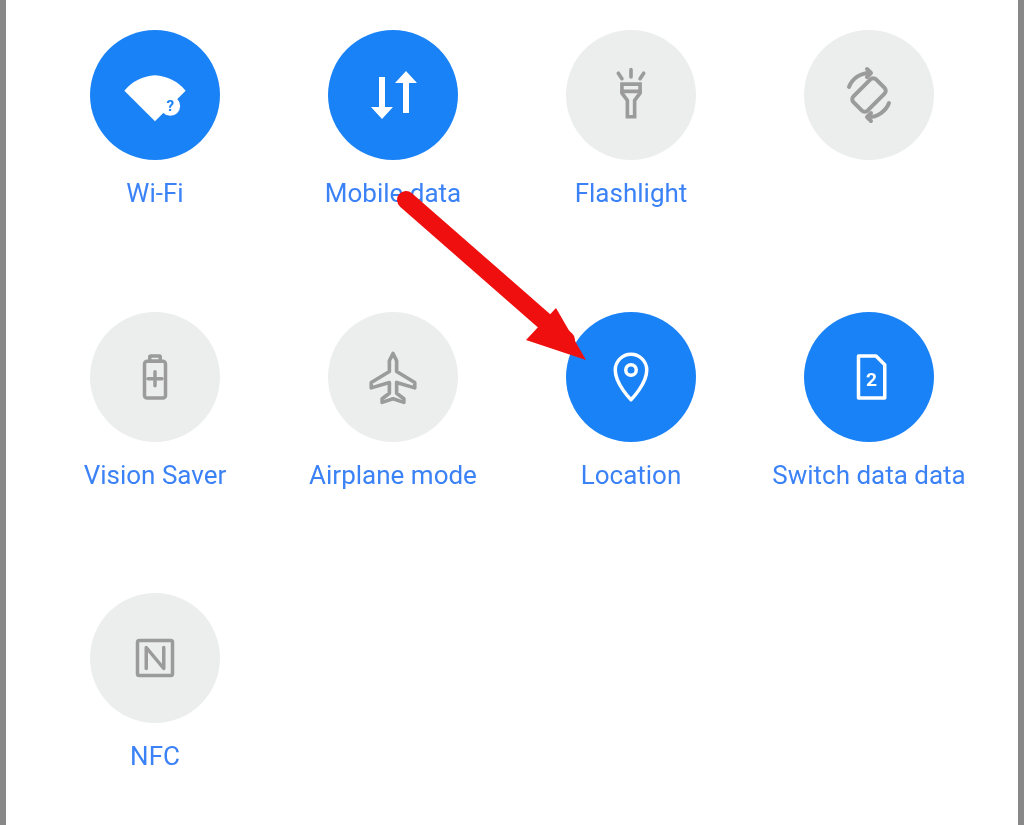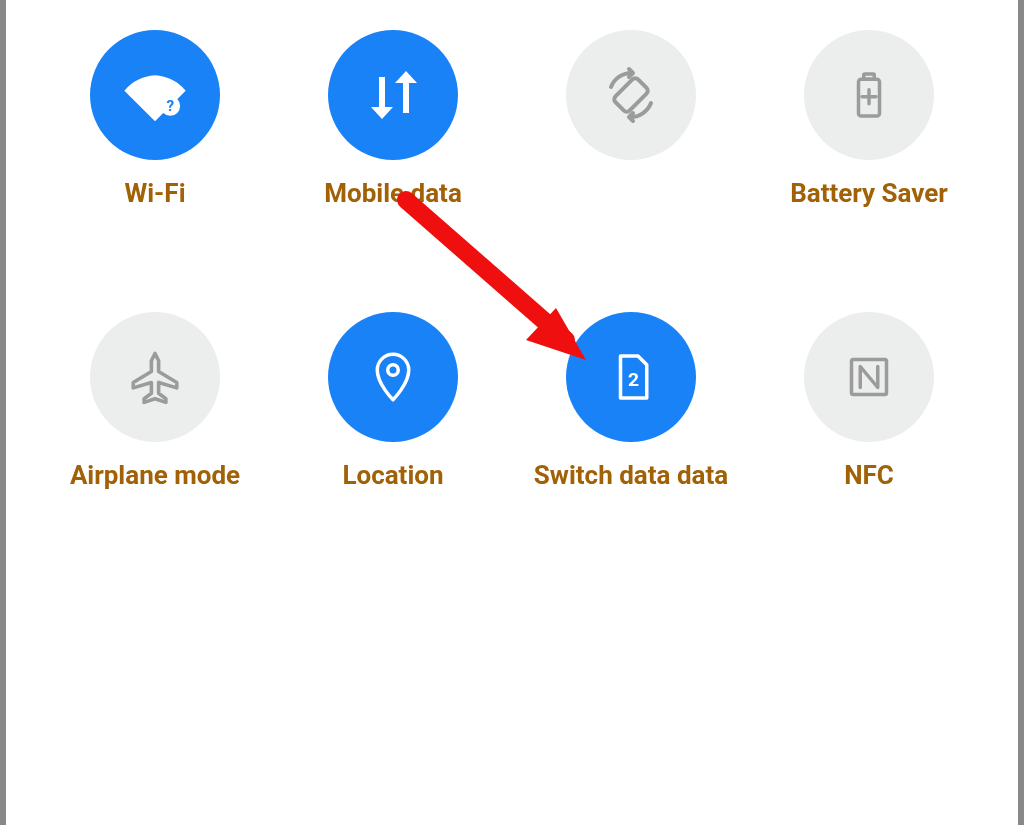--- a/index.html
+++ b/index.html
@@ -38,24 +38,23 @@
     display: flex;
     align-items: center;
     justify-content: center;
     margin-bottom: 18px;
   }
   .iconwrap.active { background: #1a82f7; }
   .iconwrap.inactive { background: #eceded; }
   .iconwrap svg { display: block; }
   .tile-label {
     font-size: 26px;
-    color: #a16207;
+    color: #3b82f6;
     text-align: center;
     white-space: nowrap;
-    font-weight: bold;
   }
   .arrow {
     position: absolute;
     pointer-events: none;
   }
 </style>
 </head>
 <body>
 
 <div class="panel">
@@ -76,20 +75,32 @@
       <div class="iconwrap active">
         <svg width="64" height="64" viewBox="0 0 64 64" fill="#fff">
           <path d="M22 14 L22 44 L14 44 L25 56 L36 44 L28 44 L28 14 Z" transform="translate(-4,0)"></path>
           <path d="M42 50 L42 20 L34 20 L45 8 L56 20 L48 20 L48 50 Z" transform="translate(0,0)"></path>
         </svg>
       </div>
       <div class="tile-label">Mobile data</div>
     </div>
 
 
+    <div class="tile">
+      <div class="iconwrap inactive">
+        <svg width="58" height="58" viewBox="0 0 64 64" fill="none" stroke="#9b9b9b" stroke-width="4" stroke-linecap="round">
+          <line x1="32" y1="4" x2="32" y2="12"></line>
+          <line x1="18" y1="8" x2="22" y2="14"></line>
+          <line x1="46" y1="8" x2="42" y2="14"></line>
+          <path d="M22 20 L42 20 L42 30 L36 38 L36 56 L28 56 L28 38 L22 30 Z"></path>
+          <line x1="22" y1="28" x2="42" y2="28"></line>
+        </svg>
+      </div>
+      <div class="tile-label">Flashlight</div>
+    </div>
 
     <div class="tile">
       <div class="iconwrap inactive">
         <svg width="64" height="64" viewBox="0 0 64 64" fill="none" stroke="#9b9b9b" stroke-width="4" stroke-linejoin="round" stroke-linecap="round">
           <rect x="22" y="16" width="20" height="32" rx="4" transform="rotate(45 32 32)"></rect>
           <path d="M12 24 A22 22 0 0 1 32 10"></path>
           <polyline points="30,6 34,10 30,14"></polyline>
           <path d="M52 40 A22 22 0 0 1 32 54"></path>
           <polyline points="34,58 30,54 34,50"></polyline>
         </svg>
@@ -98,21 +109,21 @@
 
     <div class="tile">
       <div class="iconwrap inactive">
         <svg width="56" height="56" viewBox="0 0 64 64" fill="none" stroke="#9b9b9b" stroke-width="4" stroke-linejoin="round" stroke-linecap="round">
           <rect x="20" y="14" width="24" height="42" rx="3"></rect>
           <rect x="26" y="8" width="12" height="6" rx="1"></rect>
           <line x1="32" y1="26" x2="32" y2="42"></line>
           <line x1="24" y1="34" x2="40" y2="34"></line>
         </svg>
       </div>
-      <div class="tile-label">Battery Saver</div>
+      <div class="tile-label">Vision Saver</div>
     </div>
 
     <div class="tile">
       <div class="iconwrap inactive">
         <svg width="58" height="58" viewBox="0 0 64 64" fill="none" stroke="#9b9b9b" stroke-width="4" stroke-linejoin="round" stroke-linecap="round">
           <path d="M32 6 L36 14 L36 26 L56 38 L56 44 L36 38 L36 50 L44 56 L44 60 L32 56 L20 60 L20 56 L28 50 L28 38 L8 44 L8 38 L28 26 L28 14 Z"></path>
         </svg>
       </div>
       <div class="tile-label">Airplane mode</div>
     </div>

